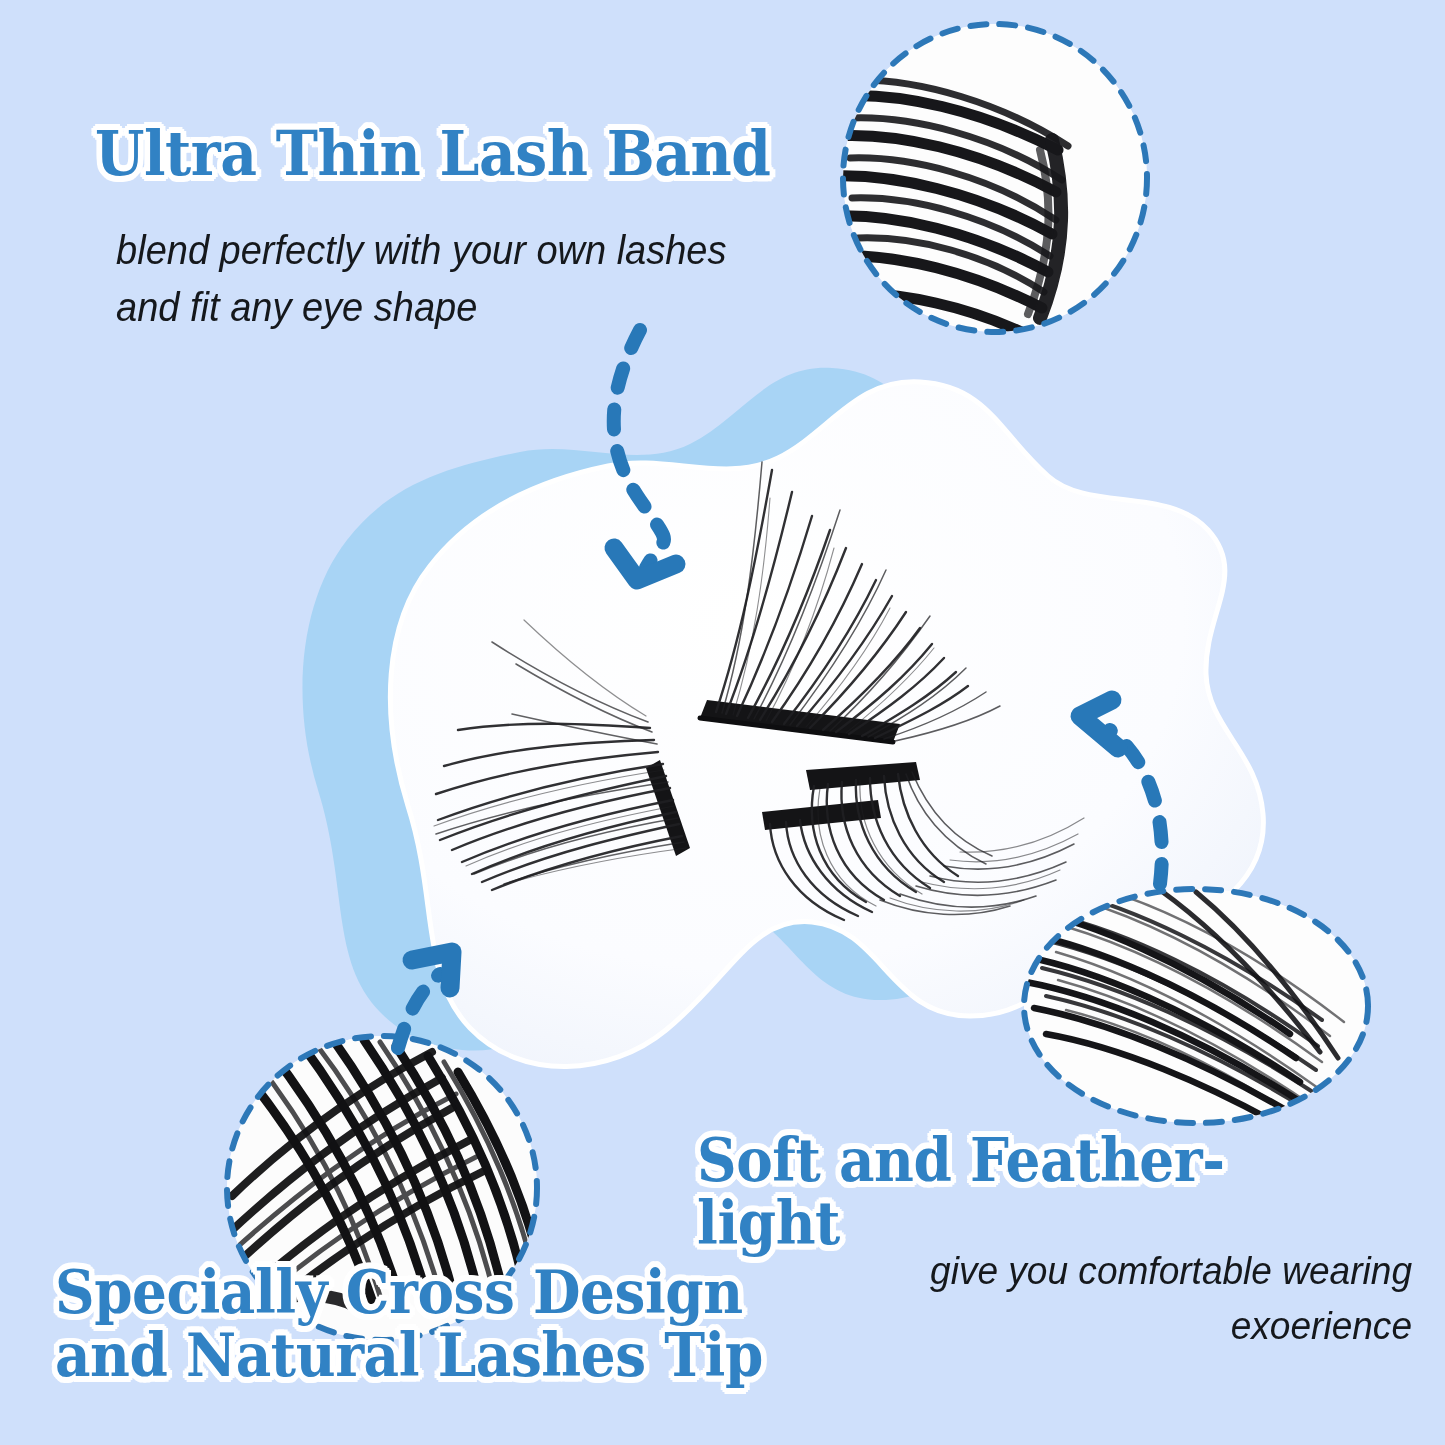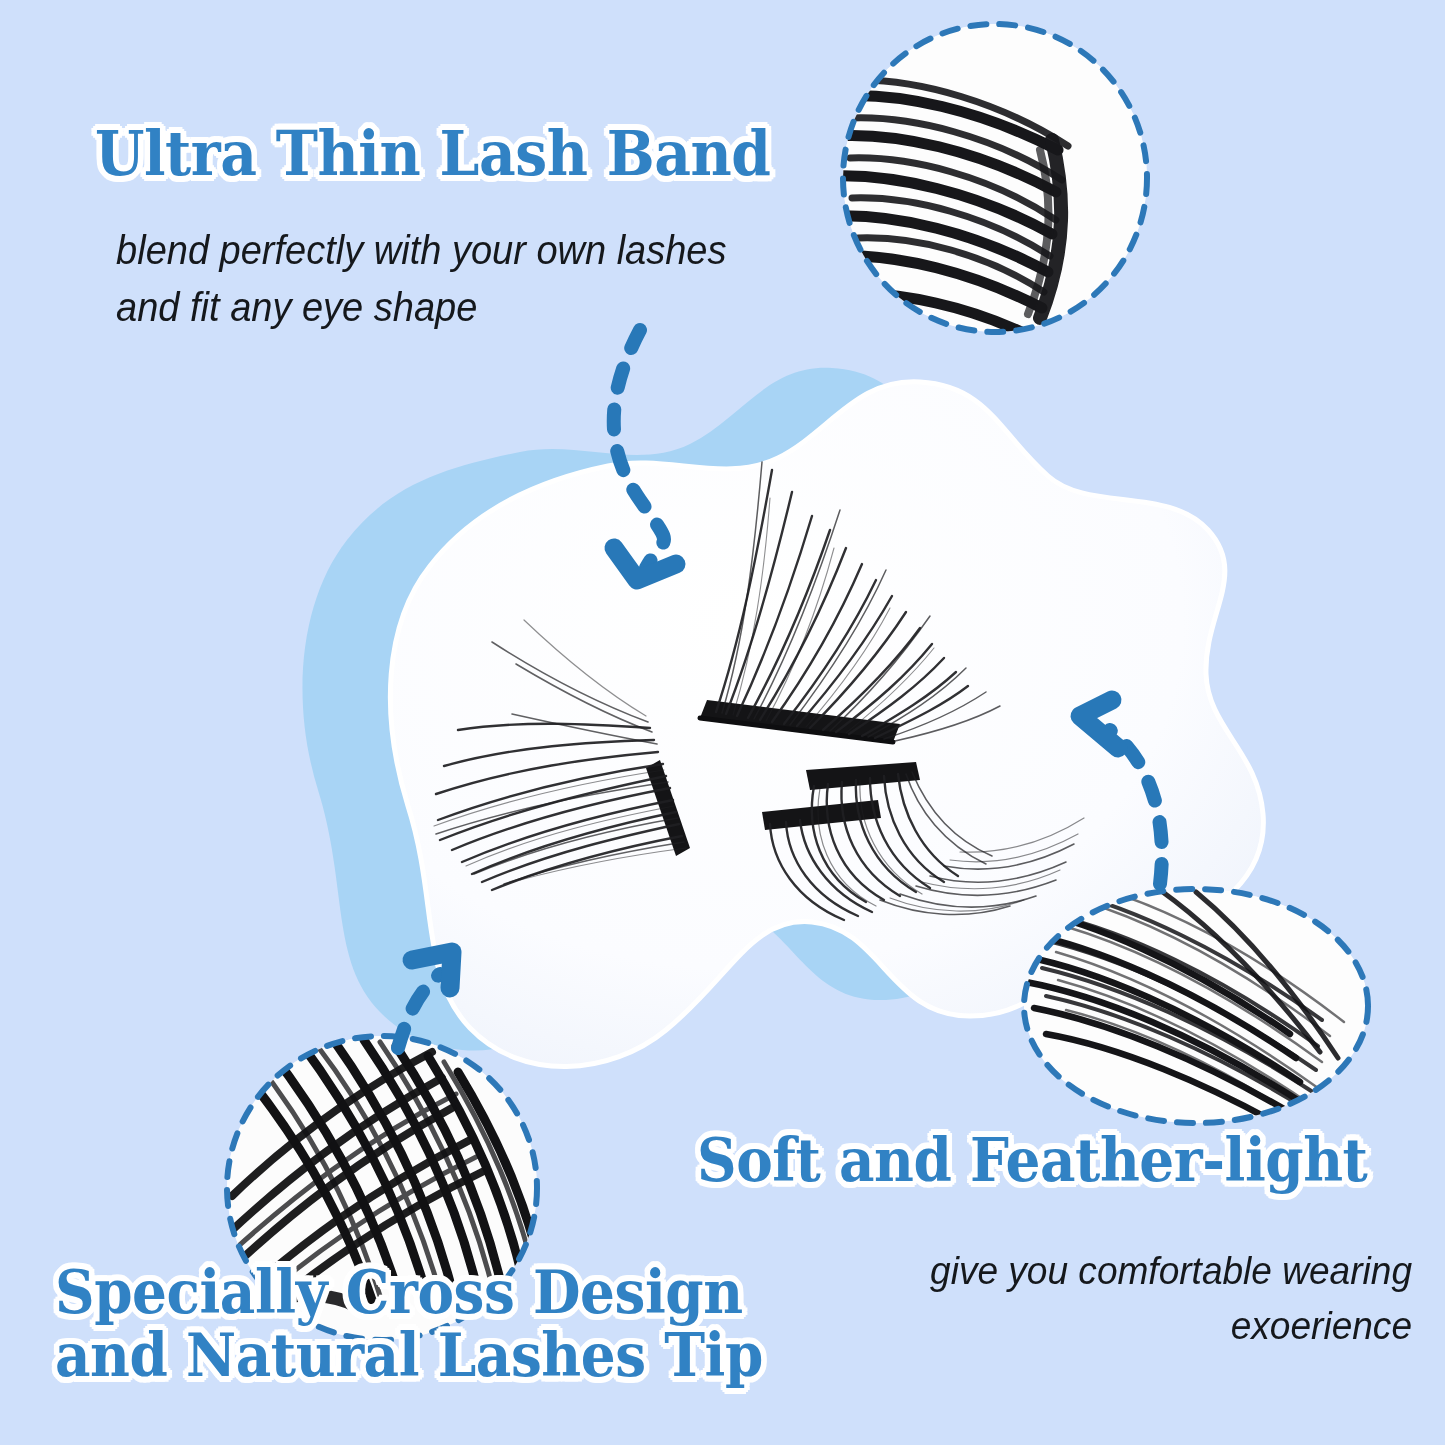--- a/index.html
+++ b/index.html
@@ -2,21 +2,21 @@
 <html><head>
 <meta charset="utf-8">
 <style>
   html,body{margin:0;padding:0;}
   body{
     width:1445px;height:1445px;overflow:hidden;
     background:#cfe0fb;
     font-family:"Liberation Sans", sans-serif;
     position:relative;
   }
-  #stage{position:absolute;inset:0;width:1396px;height:1445px;padding-left:36px;}
+  #stage{position:absolute;inset:0;width:1396px;height:1445px;}
   .svgfull{position:absolute;left:0;top:0;width:1445px;height:1445px;}
 
   
   .feature-title{
     position:absolute;
     font-family:"DejaVu Serif", serif;
     font-weight:700;
     color:#3182c4;
     letter-spacing:-0.5px;
     line-height:1.06;

